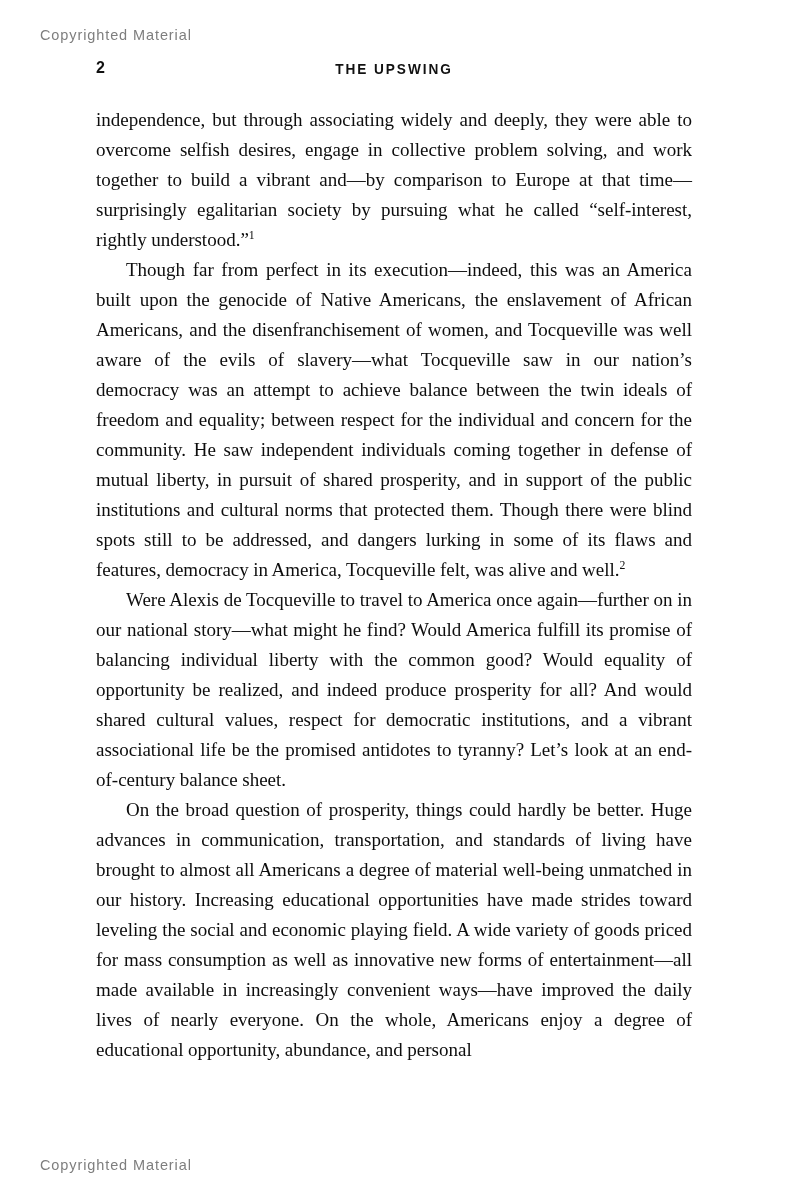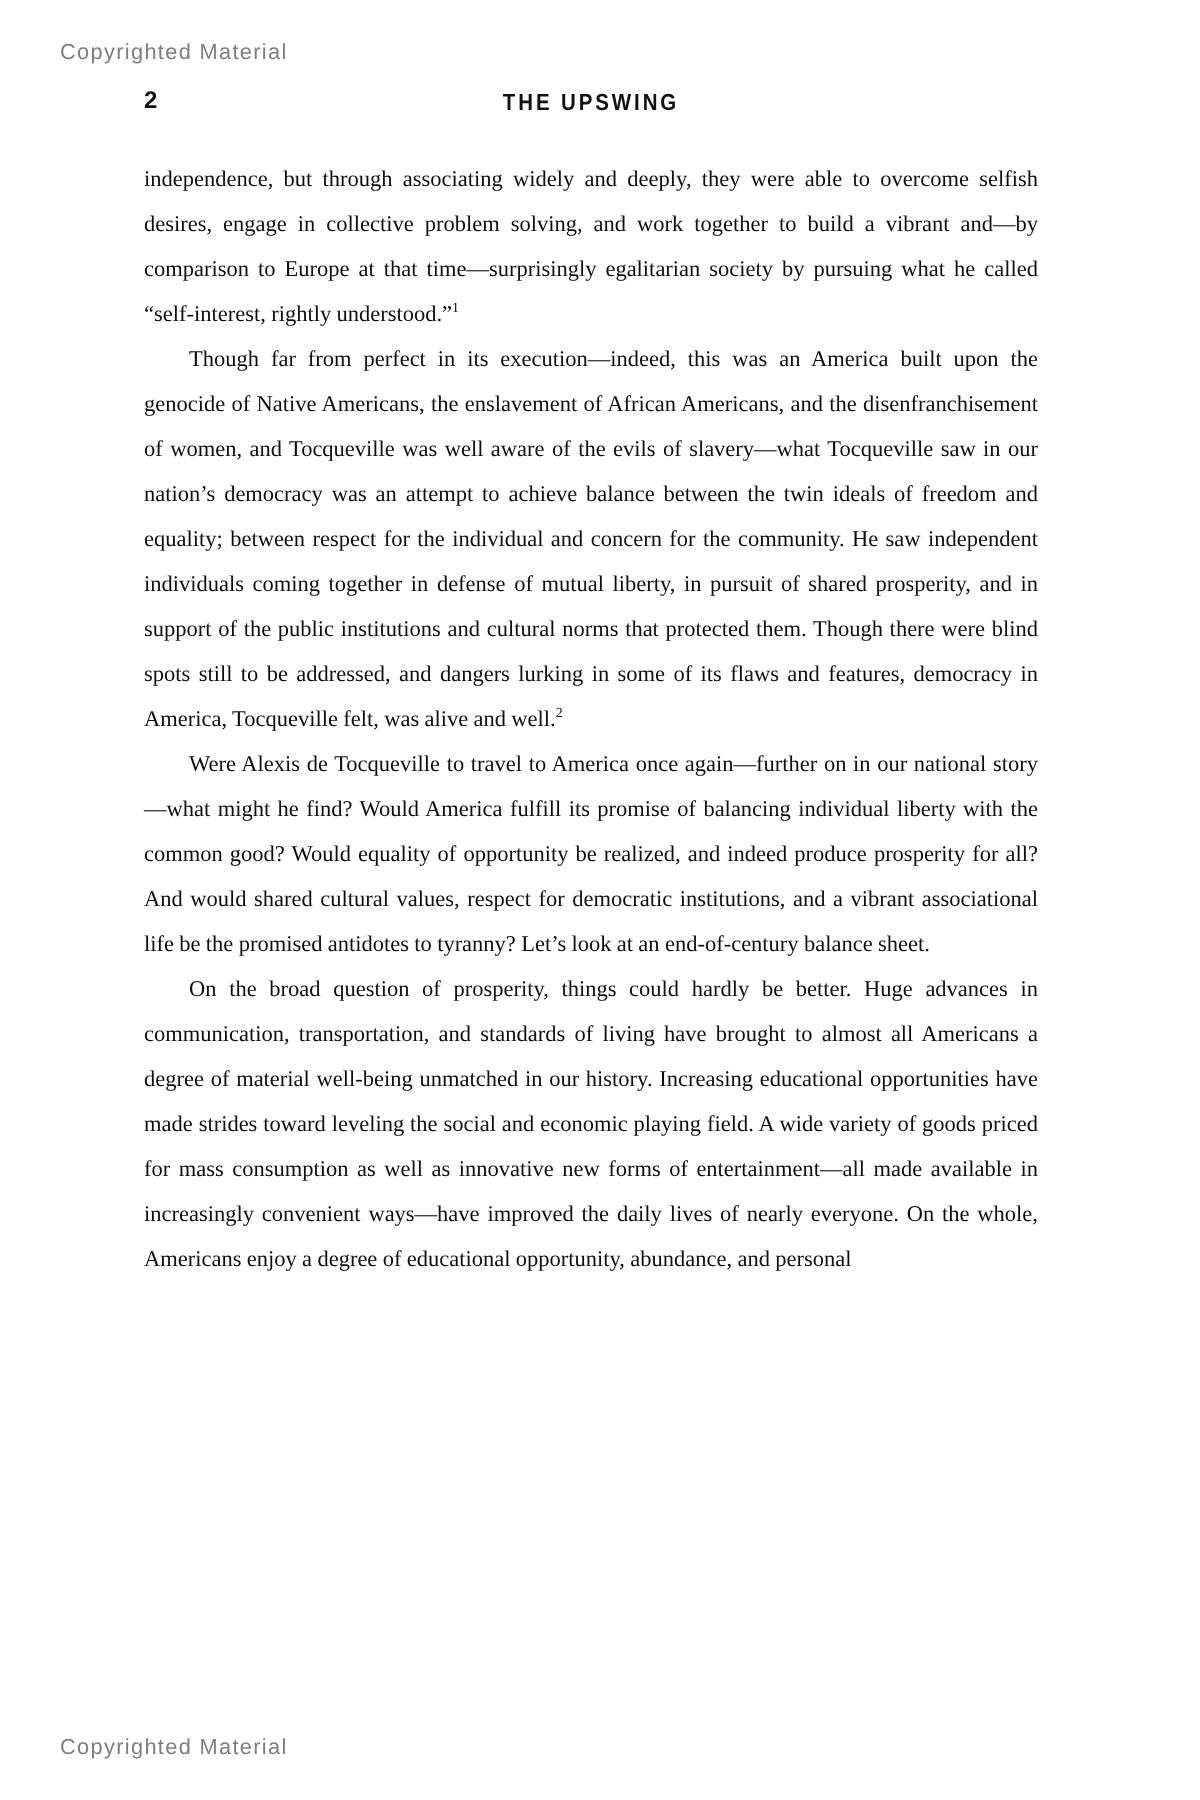--- a/index.html
+++ b/index.html
@@ -77,21 +77,21 @@
     position: absolute;
     left: 96px;
     top: 105px;
     width: 596px;
   }
   .para {
     margin: 0;
     text-indent: 30px;
     text-align: justify;
     text-justify: inter-word;
-    font-size: 15px;
+    font-size: 19px;
     line-height: 30px;
     color: #0d0d0d;
     hyphens: none;
     word-spacing: -0.2px;
   }
   .para.first { text-indent: 0; }
 
   sup {
     font-size: 0.62em;
     vertical-align: super;

